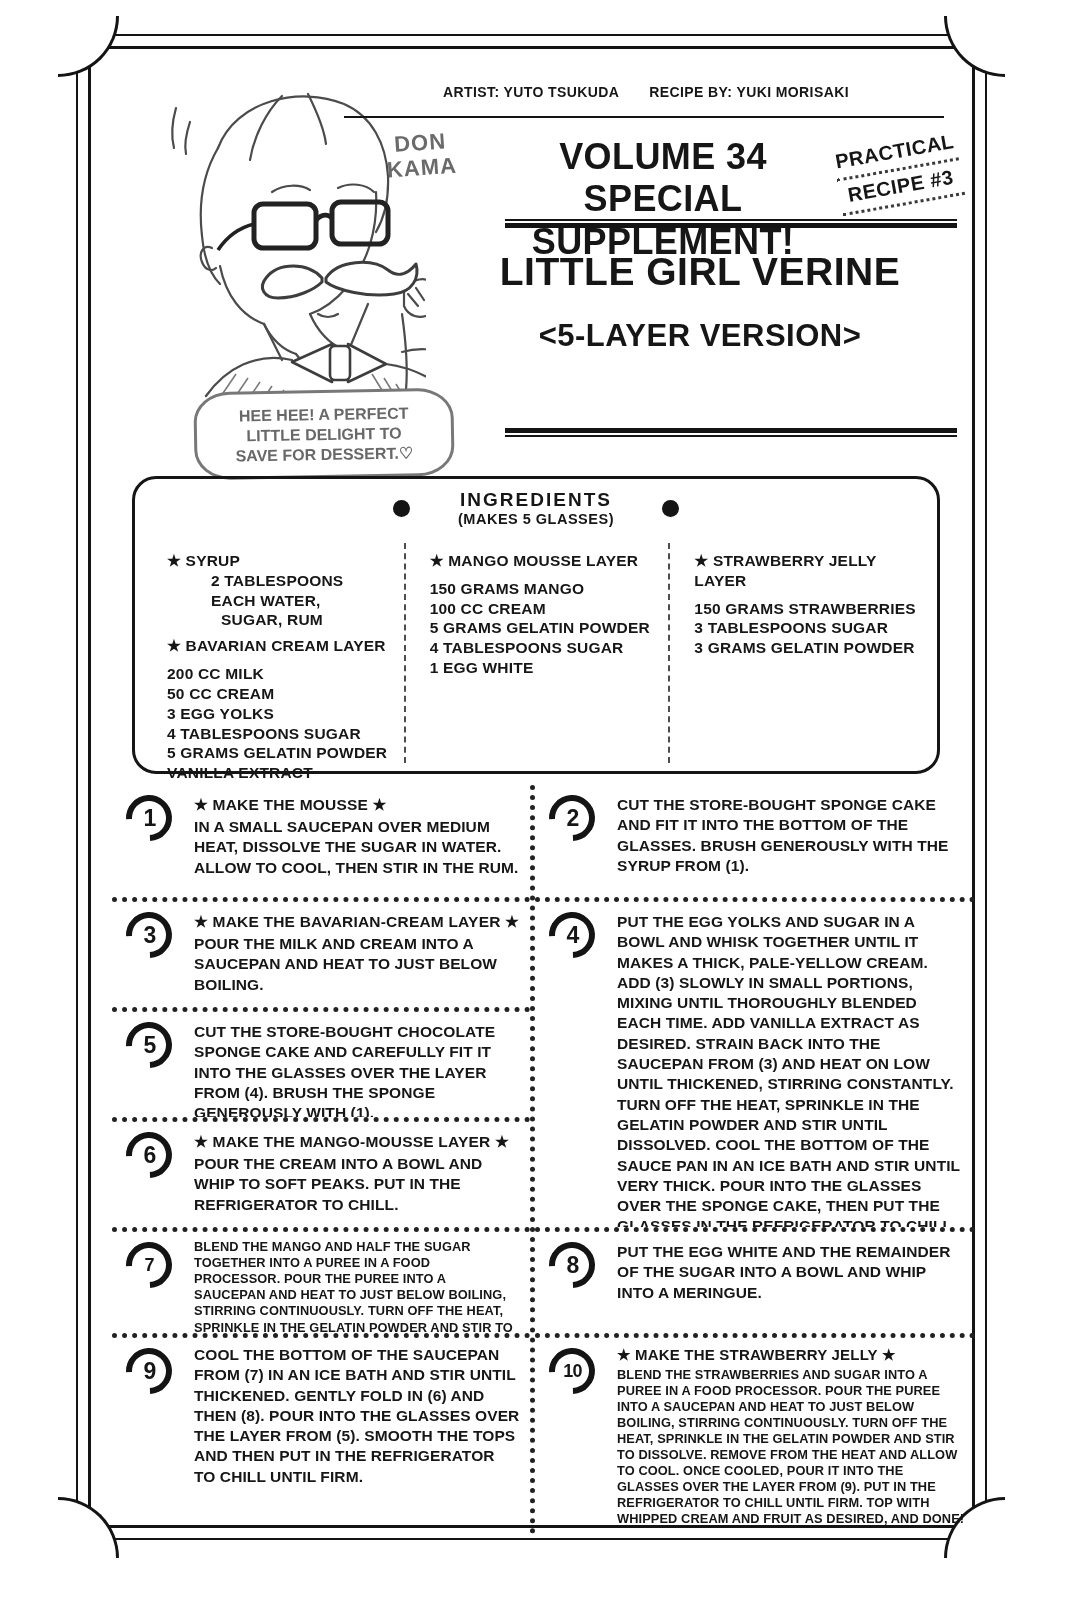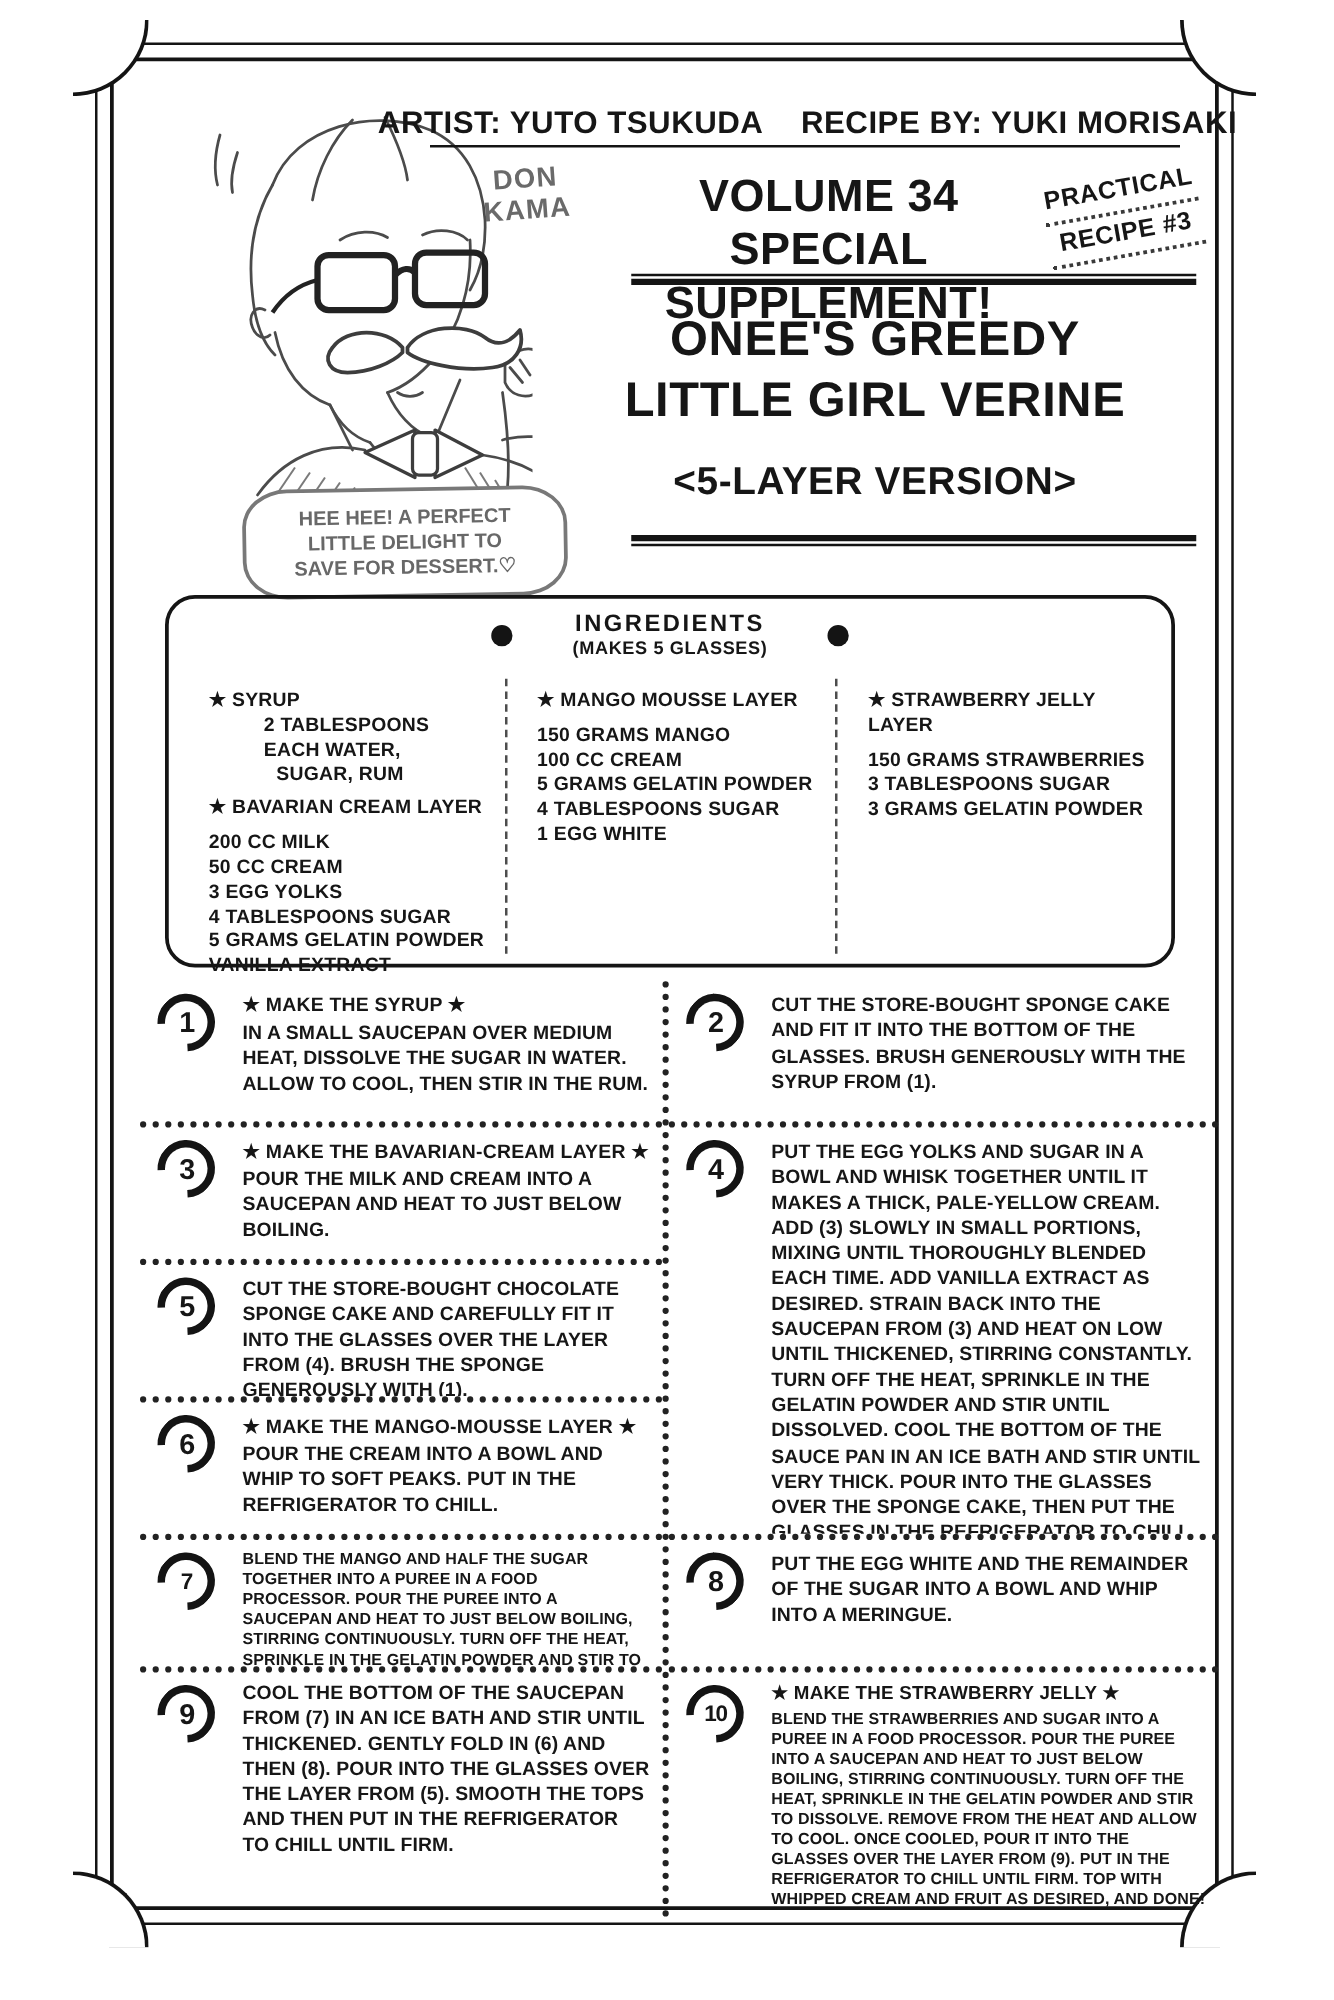--- a/index.html
+++ b/index.html
@@ -8,21 +8,21 @@
   
   .frame-outer{position:absolute;left:76px;top:34px;right:80px;bottom:60px;border:2px solid #141414;}
   .frame-inner{position:absolute;left:88px;top:46px;right:92px;bottom:72px;border:3px solid #141414;}
   .corner{position:absolute;width:58px;height:58px;background:#fff;}
   .corner.tl{left:58px;top:16px;border-bottom:3px solid #141414;border-right:3px solid #141414;border-bottom-right-radius:100%;}
   .corner.tr{right:62px;top:16px;border-bottom:3px solid #141414;border-left:3px solid #141414;border-bottom-left-radius:100%;}
   .corner.bl{left:58px;bottom:42px;border-top:3px solid #141414;border-right:3px solid #141414;border-top-right-radius:100%;}
   .corner.br{right:62px;bottom:42px;border-top:3px solid #141414;border-left:3px solid #141414;border-top-left-radius:100%;}
   
   .credits{position:absolute;top:84px;left:350px;width:592px;display:flex;justify-content:center;gap:30px;
-           font-size:25px;font-weight:bold;letter-spacing:0.4px;white-space:nowrap;}
+           font-size:14px;font-weight:bold;letter-spacing:0.4px;white-space:nowrap;}
   .credits-rule{position:absolute;top:116px;left:344px;width:600px;height:2px;background:#141414;}
   .volume{position:absolute;top:136px;left:448px;width:430px;text-align:center;
           font-size:36px;font-weight:bold;line-height:1.18;letter-spacing:0.4px;}
   .rule-a{position:absolute;top:219px;left:505px;width:452px;height:9px;box-sizing:border-box;
           border-top:2px solid #141414;border-bottom:5px solid #141414;}
   .rule-b{position:absolute;top:428px;left:505px;width:452px;height:9px;box-sizing:border-box;
           border-top:5px solid #141414;border-bottom:2px solid #141414;}
   .practical{position:absolute;top:136px;left:836px;transform:rotate(-10deg);font-size:20px;font-weight:bold;
              letter-spacing:0.5px;text-align:center;line-height:1.55;}
   .practical span{display:block;border-bottom:3px dotted #3a3a3a;padding:0 2px 1px 2px;white-space:nowrap;}
@@ -165,21 +165,20 @@
   </div>
 
   <div class="practical">
     <span>PRACTICAL</span>
     <span>RECIPE #3</span>
   </div>
 
   <div class="rule-a"></div>
 
   <div class="title">
-    <div class="t1">ONEE'S GREEDY</div>
     <div class="t2">LITTLE GIRL VERINE</div>
     <div class="t3">&lt;5-LAYER VERSION&gt;</div>
   </div>
 
   <div class="rule-b"></div>
 
   <div class="bubble">
     <div>HEE HEE! A PERFECT</div>
     <div>LITTLE DELIGHT TO</div>
     <div>SAVE FOR DESSERT.♡</div>
@@ -232,21 +231,21 @@
     </div>
   </div>
 
   <div class="steps">
     <div class="col left">
       <div class="cell hA">
         <div class="badge">
             <span class="badge-num">1</span>
           </div>
         <div class="step-text">
-            <div class="step-header">★ MAKE THE SYRUP ★</div>
+            <div class="step-header">★ MAKE THE MOUSSE ★</div>
             <div class="step-body">IN A SMALL SAUCEPAN OVER MEDIUM HEAT, DISSOLVE THE SUGAR IN WATER. ALLOW TO COOL, THEN STIR IN THE RUM.</div>
           </div>
       </div>
       <div class="cell hB">
         <div class="badge">
             <span class="badge-num">3</span>
           </div>
         <div class="step-text">
             <div class="step-header">★ MAKE THE BAVARIAN-CREAM LAYER ★</div>
             <div class="step-body">POUR THE MILK AND CREAM INTO A SAUCEPAN AND HEAT TO JUST BELOW BOILING.</div>

